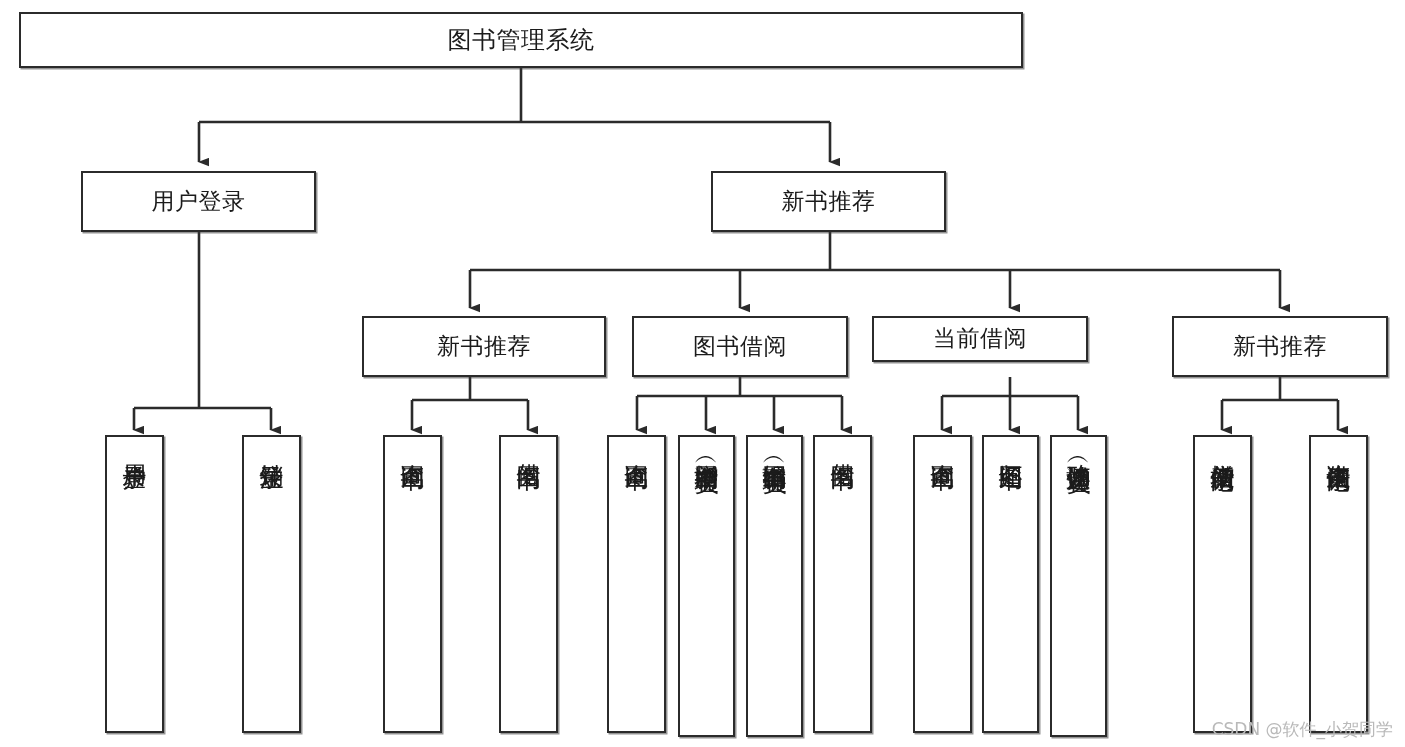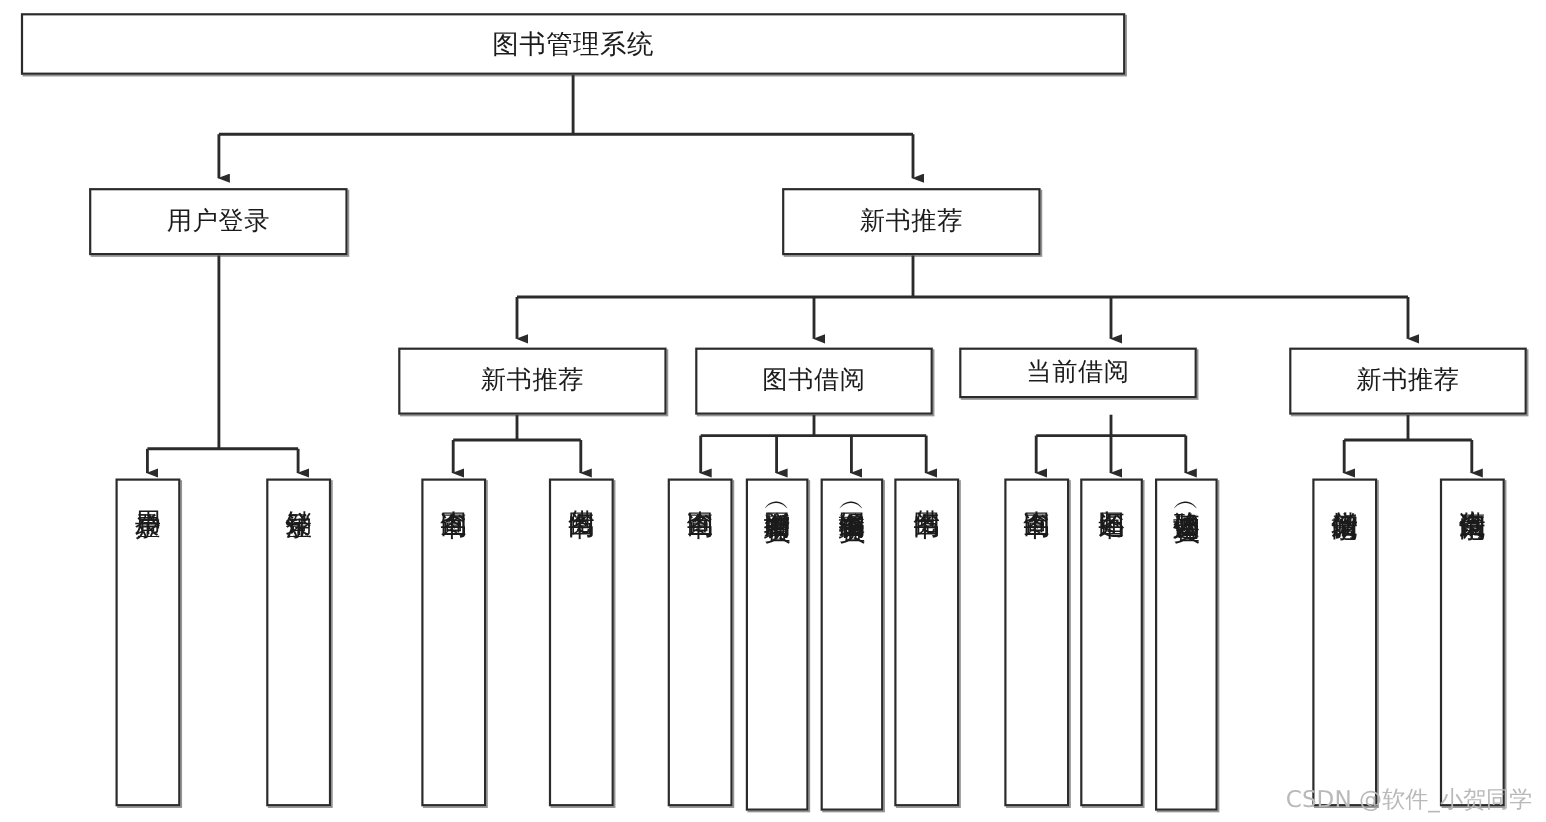--- a/index.html
+++ b/index.html
@@ -60,21 +60,21 @@
     text-orientation: upright;
     font-size: 24px;
     line-height: 1.0;
     letter-spacing: 1px;
     white-space: nowrap;
   }
   .watermark {
     position: absolute;
     right: 12px;
     bottom: 6px;
-    font-size: 21px;
+    font-size: 17px;
     color: #b9b9b9;
     white-space: nowrap;
     z-index: 5;
     font-family: "DejaVu Sans", "Liberation Sans", sans-serif;
   }
 </style>
 </head>
 <body>
 
 <div id="canvas">

